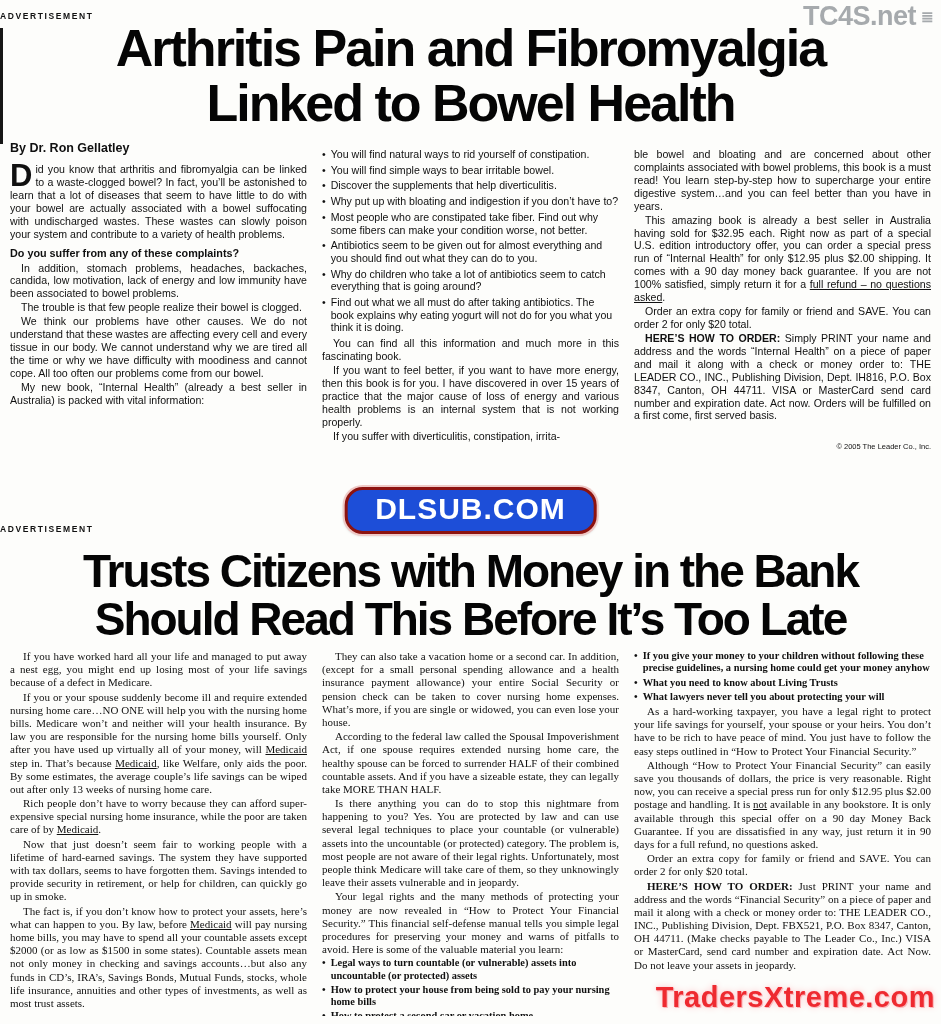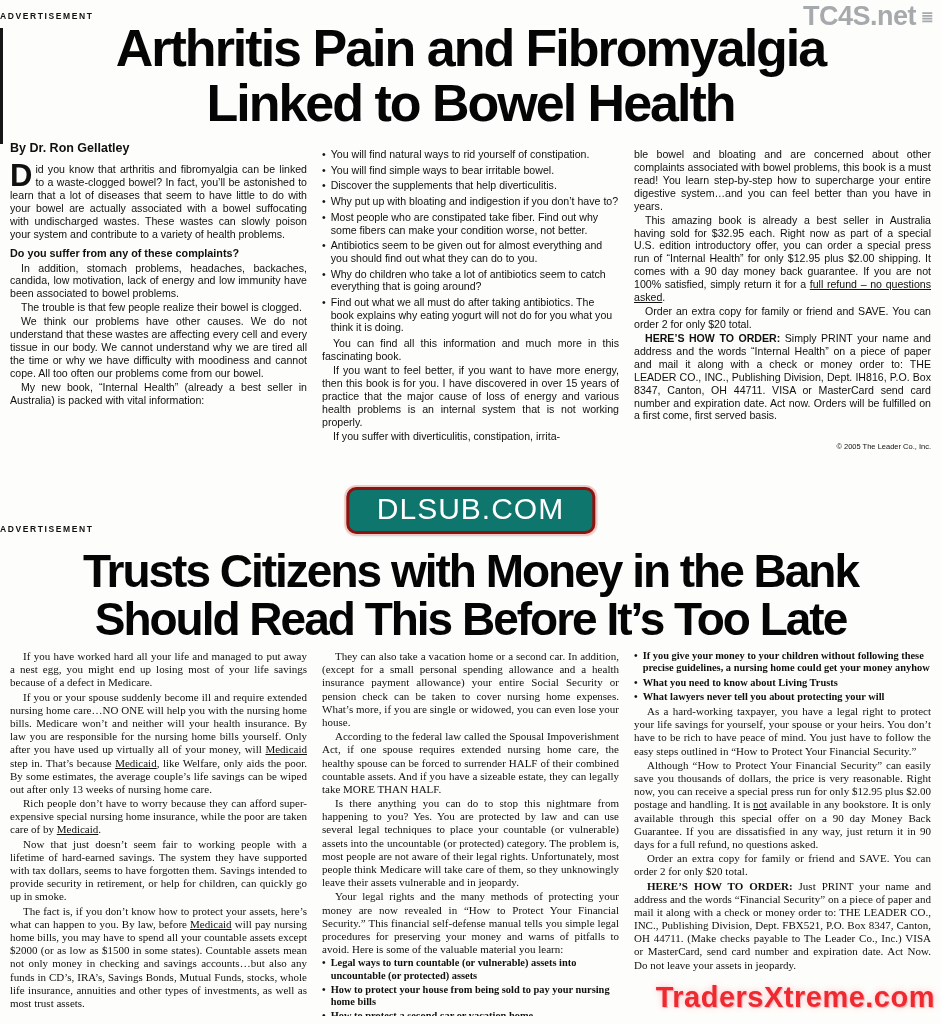--- a/index.html
+++ b/index.html
@@ -45,22 +45,22 @@
   .a2 p.p{font-family:Liberation Serif, serif;font-size:11px;line-height:1.2;
           text-align:justify;text-indent:13px;margin:0 0 1px}
   .a2 .bullet{display:flex;gap:5px;font-family:"Liberation Serif",serif;font-size:10.4px;
               font-weight:700;line-height:1.18;margin:0 0 2px;text-align:left}
   .a2 .bullet .dot{flex:0 0 auto}
 
   .u{text-decoration:underline}
   .lead{font-weight:700}
 
   #dlsub{position:absolute;top:487px;left:50%;transform:translateX(-50%);z-index:5;
-         background:#0f766e;color:#fff;font-weight:400;font-size:30px;letter-spacing:1px;
-         padding:2px 28px 5px;border-radius:10px;border:3px solid #8d1310;
+         background:#1d4ed8;color:#fff;font-weight:700;font-size:30px;letter-spacing:1px;
+         padding:2px 28px 5px;border-radius:18px;border:3px solid #8d1310;
          box-shadow:0 0 0 2px #efc9c6, 0 1px 3px rgba(0,0,0,.35)}
 
   #traders{position:absolute;top:981px;right:6px;z-index:6;font-size:29px;font-weight:700;
            color:#ee2a30;letter-spacing:.5px;
            text-shadow:0 0 7px #ffc6ca,0 0 2px #ffd9db,1px 1px 0 #f9a9ad}
 
   #tc4s{position:absolute;top:1px;right:8px;z-index:6;display:flex;align-items:center;gap:5px;
         font-size:27px;font-weight:700;color:#a6aaad;letter-spacing:-.5px}
   #tc4s .logo{font-size:15px;line-height:1;color:#a6aaad}
 </style>

